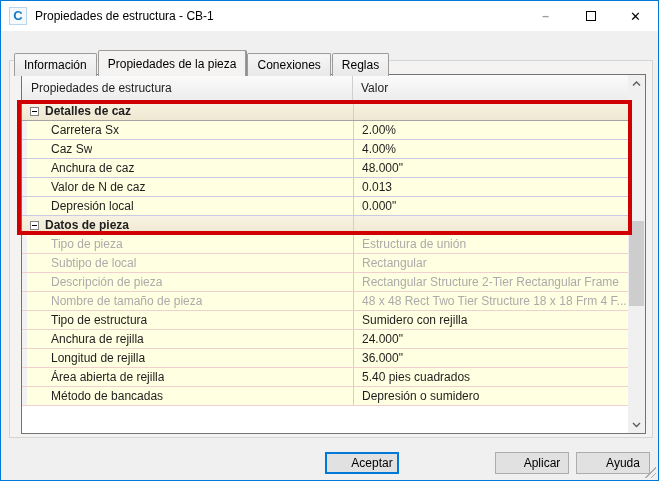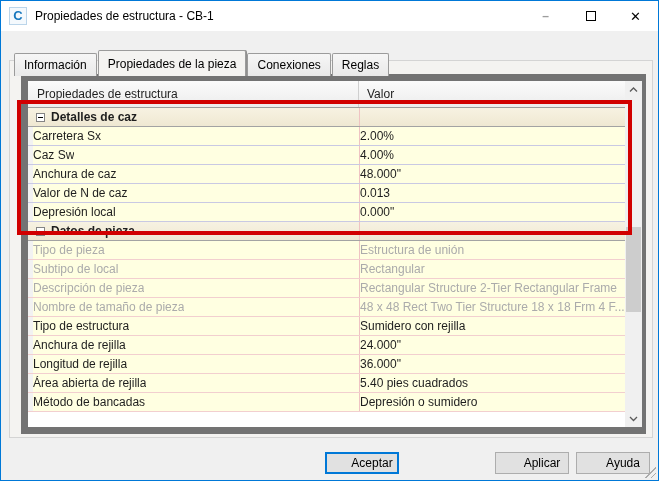--- a/index.html
+++ b/index.html
@@ -22,34 +22,34 @@
   
   .tabstrip{position:absolute;left:13px;top:49px;height:26px;display:flex;align-items:flex-end;z-index:4;}
   .tab{height:23px;padding:0 9px;font-size:12px;color:#000;background:linear-gradient(#F6F6F6,#E9E9E9);
     border:1px solid #9B9B9B;border-bottom:none;border-radius:2px 2px 0 0;margin-right:1px;
     display:flex;align-items:center;position:relative;}
   .tab.active{height:26px;background:#F4F3F1;z-index:5;box-shadow:1px 0 0 #8F8F8F;}
   .page{position:absolute;left:8px;top:59px;width:644px;height:378px;background:#F4F3F1;
     border:1px solid #D4D4D4;z-index:1;}
   
   .grid{position:absolute;left:20px;top:73px;width:625px;height:360px;background:#FFFFFF;
-    border:7px solid #737373;z-index:2;display:flex;}
+    border:1px solid #737373;z-index:2;display:flex;}
   .grid-main{width:606px;display:flex;flex-direction:column;}
   .grid-header{height:27px;display:flex;background:linear-gradient(#FBFBFB,#ECECEC);border-bottom:1px solid #9C9C9C;flex:none;}
   .gh-cell{font-size:12px;color:#1E1E1E;line-height:26px;white-space:nowrap;overflow:hidden;}
   .gh-prop{width:331px;padding-left:9px;border-right:1px solid #CFCFCF;}
   .gh-val{flex:1;padding-left:8px;}
   .rows{flex:1;display:flex;flex-direction:column;background:#FFFFFF;}
   .row{height:19px;flex:none;display:flex;background:#FFFFE1;font-size:12px;color:#1E1E1E;}
   .gutter{width:5px;flex:none;background:#F2F2F2;}
   .row.section .gutter{background:transparent;}
   .cell-label{width:326px;flex:none;display:flex;align-items:center;overflow:hidden;white-space:nowrap;}
   .cell-label-text{overflow:hidden;white-space:nowrap;}
-  .row.item .cell-label{}
-  .cell-value{flex:1;display:flex;align-items:center;border-left:1px solid #EFC3C3;
+  .row.item .cell-label{padding-left:24px;}
+  .cell-value{flex:1;display:flex;align-items:center;padding-left:8px;border-left:1px solid #EFC3C3;
     overflow:hidden;white-space:nowrap;}
   .row.caz{border-bottom:1px solid #C9C9E3;}
   .row.pieza{border-bottom:1px solid #F2CFCF;}
   .row.section{background:linear-gradient(#F7F2E2,#EFE8D2);border-bottom:1px solid #A3A3A3;font-weight:bold;}
   .row.readonly{color:#ABABAB;}
   .expander{width:9px;height:9px;flex:none;border:1px solid #848484;background:#FFFFFF;
     margin:0 6px 0 3px;position:relative;}
   .expander::after{content:"";position:absolute;left:1px;right:1px;top:3px;height:1px;background:#000;}
   .grid-filler{flex:1;background:#FFFFFF;}
   

